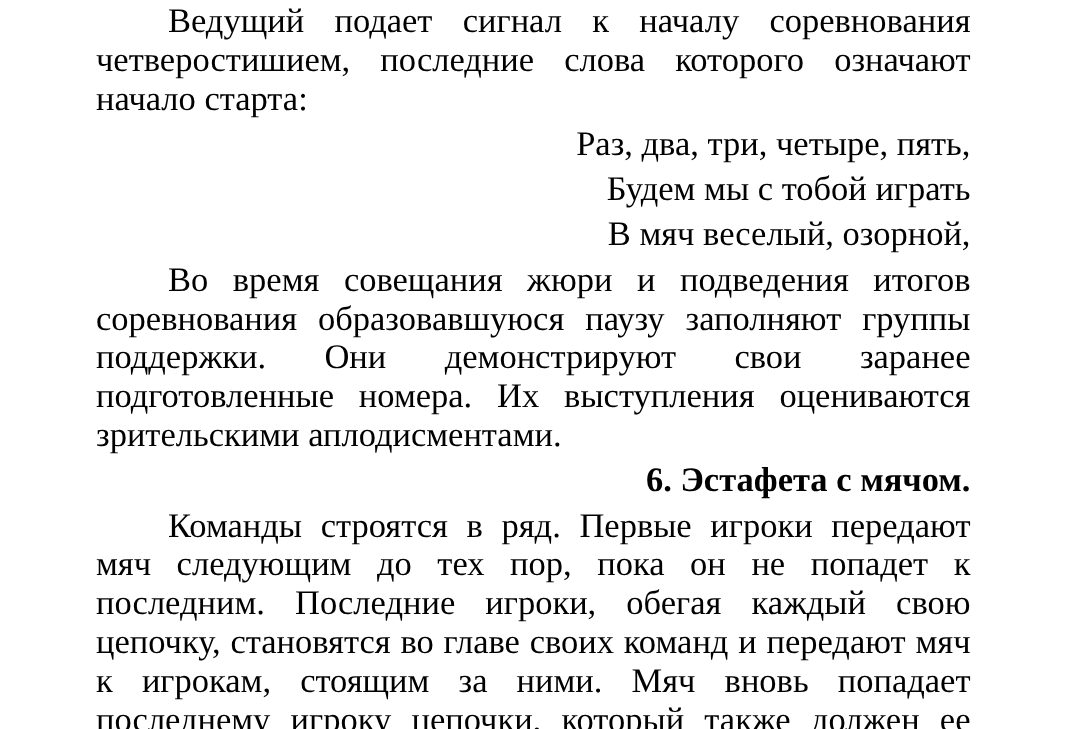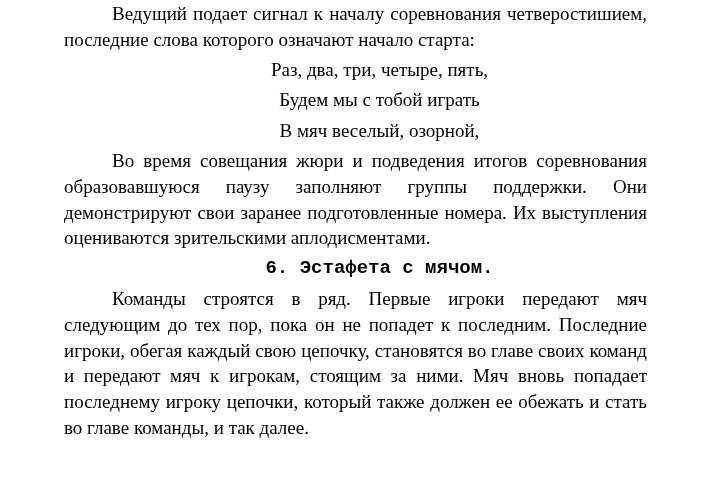--- a/index.html
+++ b/index.html
@@ -8,42 +8,41 @@
     background: #ffffff;
   }
   .page {
     position: relative;
     width: 711px;
     height: 486px;
     box-sizing: border-box;
     background: #ffffff;
     color: #000000;
     font-family: "Liberation Serif", "DejaVu Serif", serif;
-    font-size: 19px;
+    font-size: 23px;
     line-height: 25.8px;
     padding: 1px 64px 0 64px;
     overflow: hidden;
   }
   .page p {
     margin: 0 0 4.5px 0;
     padding: 0;
   }
   .para {
     text-align: justify;
     text-indent: 48px;
   }
   .verse {
-    text-align: center;
+    text-align: right;
     text-indent: 48px;
   }
   .heading {
-    text-align: center;
+    text-align: right;
     text-indent: 48px;
     font-weight: bold;
-    font-family: Liberation Mono, monospace;
   }
 </style>
 </head>
 <body>
 
 <div class="page">
   <p class="para">Ведущий подает сигнал к началу соревнования четверостишием, последние слова которого означают начало старта:</p>
 
   <p class="verse">Раз, два, три, четыре, пять,</p>
 

